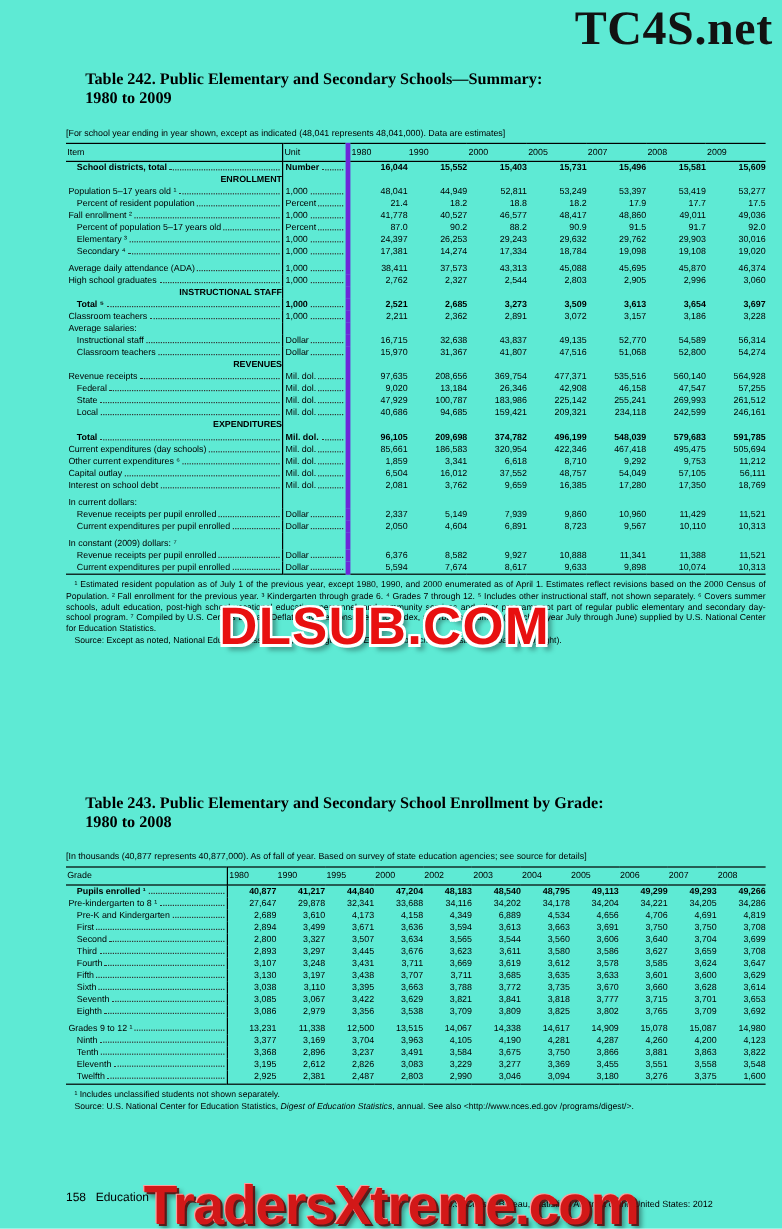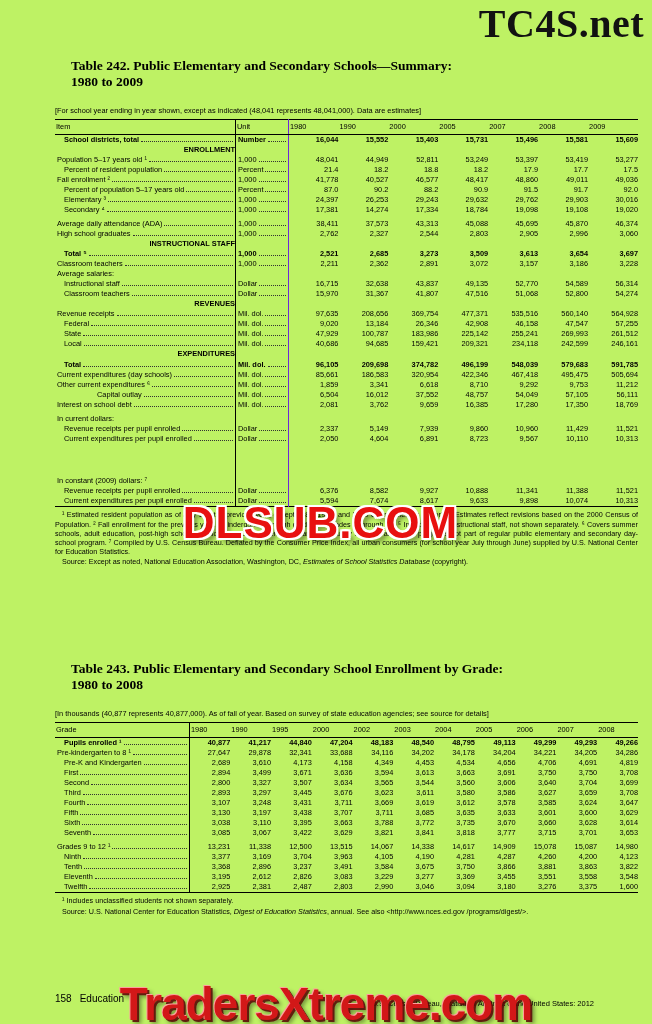--- a/index.html
+++ b/index.html
@@ -1,32 +1,32 @@
 <!DOCTYPE html>
 <html><head>
 <meta charset="utf-8">
 <style>
   html,body{margin:0;padding:0;background:#ffffff;}
-  .page{position:relative;width:652px;height:1024px;background:#bef264;overflow:hidden;
+  .page{position:relative;width:652px;height:1024px;background:#5eead4;overflow:hidden;
         font-family:"Liberation Sans","DejaVu Sans",sans-serif;color:#000;}
   .content{position:absolute;left:55px;top:0;width:583px;height:1024px;}
 
   .tbl-title{font-family:"Liberation Serif","DejaVu Serif",serif;font-weight:bold;
              font-size:13.5px;line-height:1.2;margin:16px;}
   .sec242 .tbl-title{padding-top:42px;}
   .headnote{font-size:7.4px;margin-top:5px;}
 
   .tbl-mount{margin-top:4px;}
   table.stat{border-collapse:collapse;table-layout:fixed;width:100%;
              border-top:1.8px solid #000;border-bottom:1.2px solid #000;
              font-size:7.4px;line-height:1.14;}
   table.stat th{font-weight:normal;text-align:left;vertical-align:middle;
                 padding:2.5px 1px;border-bottom:1px solid #000;font-size:7.4px;}
   .c-item{border-right:1px solid #000;}
-  .c-unit{border-right:1px solid #6d28d9;}
+  .c-unit{border-right:4px solid #6d28d9;}
   #table242 th.c-item{width:178px;}
   #table242 th.c-unit{width:50px;}
   #table243 th.c-item{width:132px;}
   table.stat td{padding:0.8px 0;vertical-align:bottom;}
   td.c-val{text-align:right;padding-right:5px;white-space:nowrap;}
   .flexwrap{display:flex;align-items:baseline;}
   .lab{white-space:nowrap;padding-left:2px;}
   .leader{flex:1 1 auto;min-width:4px;border-bottom:1px dotted #333;
           margin:0 2px 1.5px 2px;height:1px;}
   td.sec{text-align:right;font-weight:bold;padding:4px 0 3px;}
@@ -529,21 +529,21 @@
                 <td class="c-val">3,341</td>
                 <td class="c-val">6,618</td>
                 <td class="c-val">8,710</td>
                 <td class="c-val">9,292</td>
                 <td class="c-val">9,753</td>
                 <td class="c-val">11,212</td>
               </tr>
               <tr>
                 <td class="c-item">
                   <div class="flexwrap">
-                    <span class="lab" style="padding-left: 2px; margin-left: 40px;">Capital outlay</span>
+                    <span class="lab" style="padding-left: 2px;">Capital outlay</span>
                     <span class="leader"></span>
                   </div>
                 </td>
                 <td class="c-unit">
                   <div class="flexwrap">
                     <span class="lab">Mil. dol.</span>
                     <span class="leader"></span>
                   </div>
                 </td>
                 <td class="c-val">6,504</td>
@@ -622,21 +622,21 @@
                 <td class="c-val">4,604</td>
                 <td class="c-val">6,891</td>
                 <td class="c-val">8,723</td>
                 <td class="c-val">9,567</td>
                 <td class="c-val">10,110</td>
                 <td class="c-val">10,313</td>
               </tr>
               <tr class="gap">
                 <td class="c-item">
                   <div class="flexwrap">
-                    <span class="lab" style="padding-left: 2px; margin-top: 28px;">In constant (2009) dollars: ⁷</span>
+                    <span class="lab" style="padding-left: 2px;">In constant (2009) dollars: ⁷</span>
                   </div>
                 </td>
                 <td class="c-unit"></td>
                 <td colspan="7"></td>
               </tr>
               <tr>
                 <td class="c-item">
                   <div class="flexwrap">
                     <span class="lab" style="padding-left: 9px;">Revenue receipts per pupil enrolled</span>
                     <span class="leader"></span>
@@ -749,21 +749,21 @@
                   <div class="flexwrap">
                     <span class="lab" style="padding-left: 9px;">Pre-K and Kindergarten</span>
                     <span class="leader"></span>
                   </div>
                 </td>
                 <td class="c-val">2,689</td>
                 <td class="c-val">3,610</td>
                 <td class="c-val">4,173</td>
                 <td class="c-val">4,158</td>
                 <td class="c-val">4,349</td>
-                <td class="c-val">4,453</td>
+                <td class="c-val">6,889</td>
                 <td class="c-val">4,534</td>
                 <td class="c-val">4,656</td>
                 <td class="c-val">4,706</td>
                 <td class="c-val">4,691</td>
                 <td class="c-val">4,819</td>
               </tr>
               <tr>
                 <td class="c-item">
                   <div class="flexwrap">
                     <span class="lab" style="padding-left: 9px;">First</span>
@@ -889,20 +889,39 @@
                 <td class="c-val">3,422</td>
                 <td class="c-val">3,629</td>
                 <td class="c-val">3,821</td>
                 <td class="c-val">3,841</td>
                 <td class="c-val">3,818</td>
                 <td class="c-val">3,777</td>
                 <td class="c-val">3,715</td>
                 <td class="c-val">3,701</td>
                 <td class="c-val">3,653</td>
               </tr>
+              <tr>
+                <td class="c-item">
+                  <div class="flexwrap">
+                    <span class="lab" style="padding-left: 9px;">Eighth</span>
+                    <span class="leader"></span>
+                  </div>
+                </td>
+                <td class="c-val">3,086</td>
+                <td class="c-val">2,979</td>
+                <td class="c-val">3,356</td>
+                <td class="c-val">3,538</td>
+                <td class="c-val">3,709</td>
+                <td class="c-val">3,809</td>
+                <td class="c-val">3,825</td>
+                <td class="c-val">3,802</td>
+                <td class="c-val">3,765</td>
+                <td class="c-val">3,709</td>
+                <td class="c-val">3,692</td>
+              </tr>
               <tr class="gap">
                 <td class="c-item">
                   <div class="flexwrap">
                     <span class="lab" style="padding-left: 2px;">Grades 9 to 12 ¹</span>
                     <span class="leader"></span>
                   </div>
                 </td>
                 <td class="c-val">13,231</td>
                 <td class="c-val">11,338</td>
                 <td class="c-val">12,500</td>

